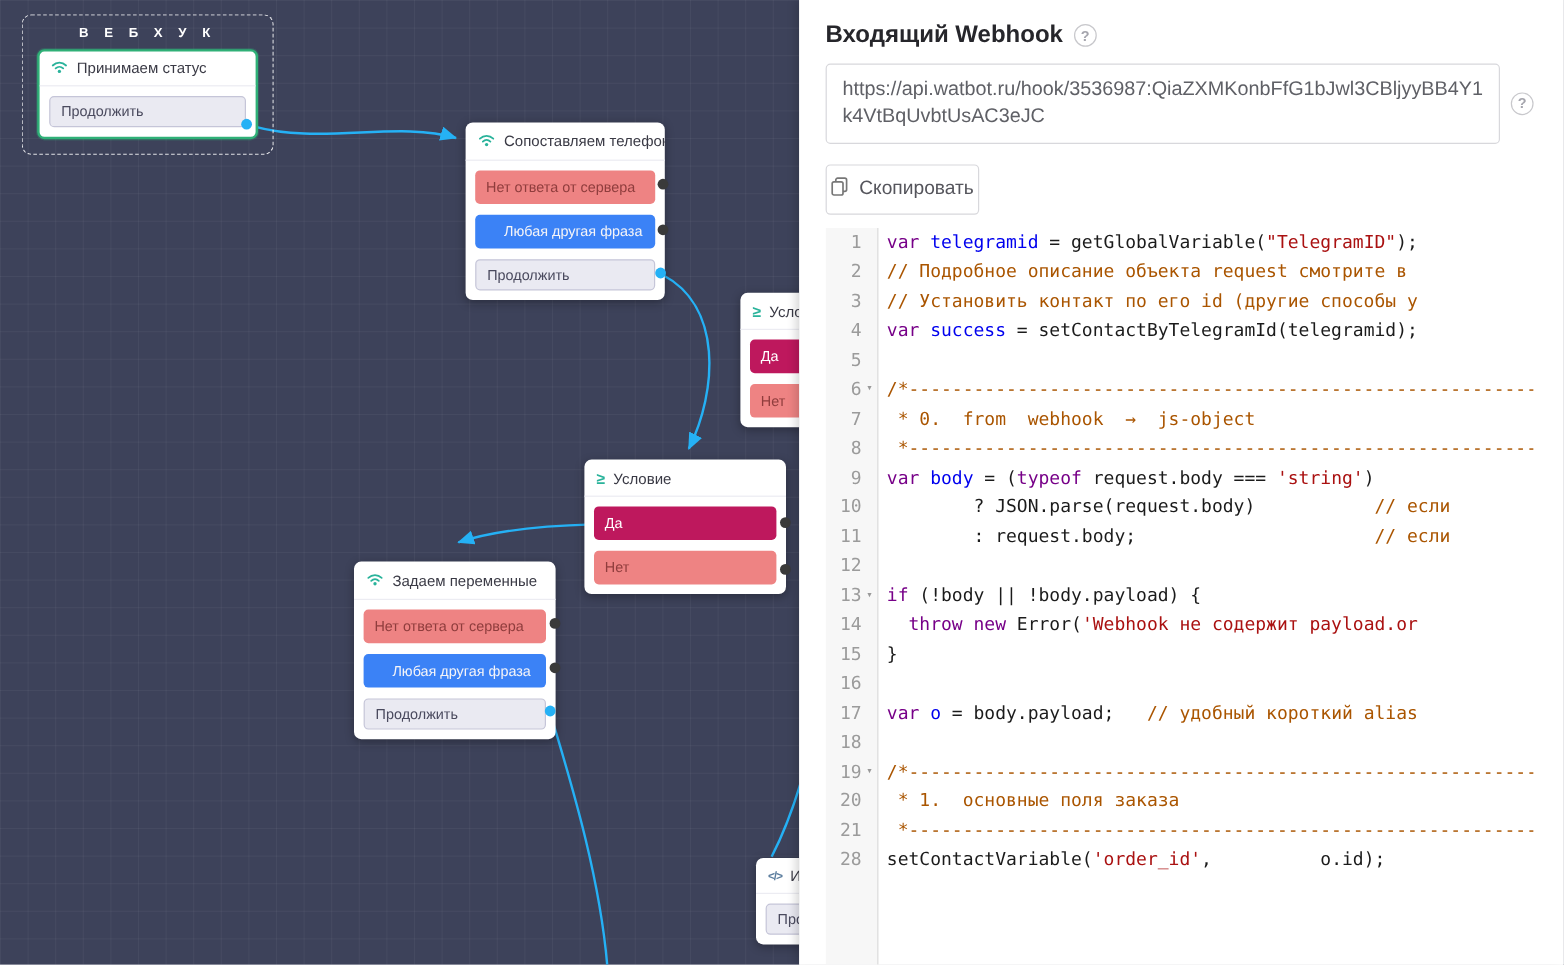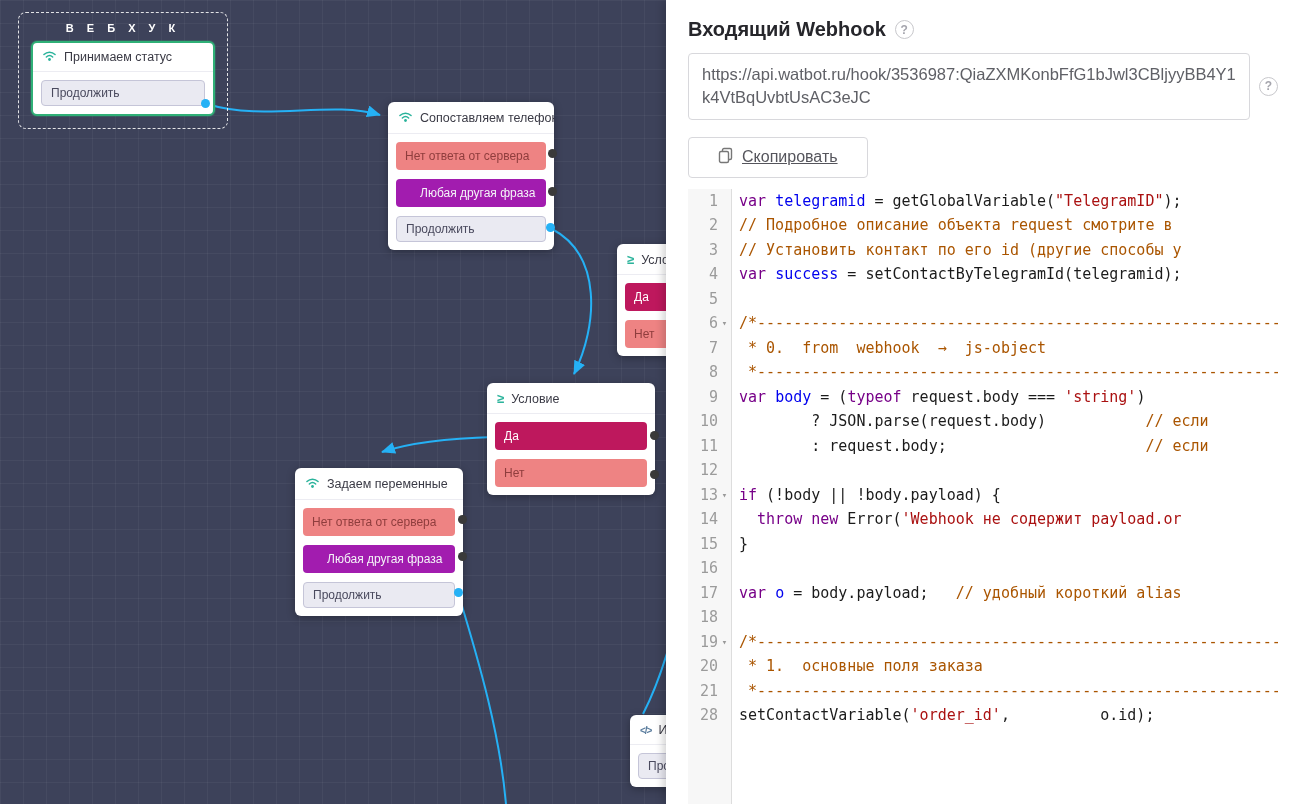--- a/index.html
+++ b/index.html
@@ -28,21 +28,21 @@
     font-size:12.5px; color:#3a3a45; border-bottom:1px solid #ececf2;
     white-space:nowrap; overflow:hidden;
   }
   .node-rows { padding:8px; }
   .nrow {
     height:28px; line-height:28px; padding:0 9px; border-radius:4px;
     margin-bottom:9px; font-size:12px; white-space:nowrap; overflow:hidden;
   }
   .nrow:last-child { margin-bottom:0; }
   .nrow.danger  { background:#ee8383; color:#8f3d3d; }
-  .nrow.muted   { background:#a21caf; color:#f4f4f8;padding-left:24px; }
+  .nrow.muted   { background:#3b82f6; color:#f4f4f8;padding-left:24px; }
   .nrow.success { background:#be185d; color:#fff; }
   .nrow.default { background:#eaeaf2; color:#4a4a5e; border:1px solid #c5c5d8;
                   height:26px; line-height:24px; }
 
   .icon-teal { color:#2ab39b; font-weight:bold; font-size:13px; }
   .icon-code-glyph { color:#5b7d9e; font-weight:bold; font-size:10px; letter-spacing:-1px; }
 
   
   .group {
     position:absolute; z-index:2; left:18px; top:12px; width:210px;
@@ -79,22 +79,22 @@
   }
   .section-label { margin-top:14px; font-size:17px; color:#82828c; }
   .url-row { display:flex; align-items:center; gap:9px; margin-top:12px; }
   .url-box {
     flex:1; border:1px solid #d8d8dc; border-radius:4px; padding:9px 13px;
     font-size:16.5px; line-height:1.42; color:#5f6066; word-break:break-all;
   }
   .copy-btn {
     margin-top:17px; display:inline-flex; align-items:center; gap:9px;
     align-self:flex-start; background:#fff; border:1px solid #d8d8dc;
-    border-radius:4px; padding:9px 29px; font-size:16px; color:#55555c;
-    cursor:pointer; font-family:"Liberation Sans", sans-serif;text-decoration:underline;
+    border-radius:4px; padding:9px 3px; font-size:16px; color:#55555c;
+    cursor:pointer; font-family:"Liberation Sans", sans-serif;
   }
   .code-label { margin-top:23px; font-size:17px; color:#7c7c85; }
 
   .editor {
     margin-top:11px; flex:1; display:flex; overflow:hidden;
     font-family:"DejaVu Sans Mono", monospace; font-size:15px; line-height:24.5px;
   }
   .gutter-col {
     width:44px; flex:none; background:#f7f7f7; border-right:1px solid #ddd;
     color:#9b9b9b; text-align:right;

